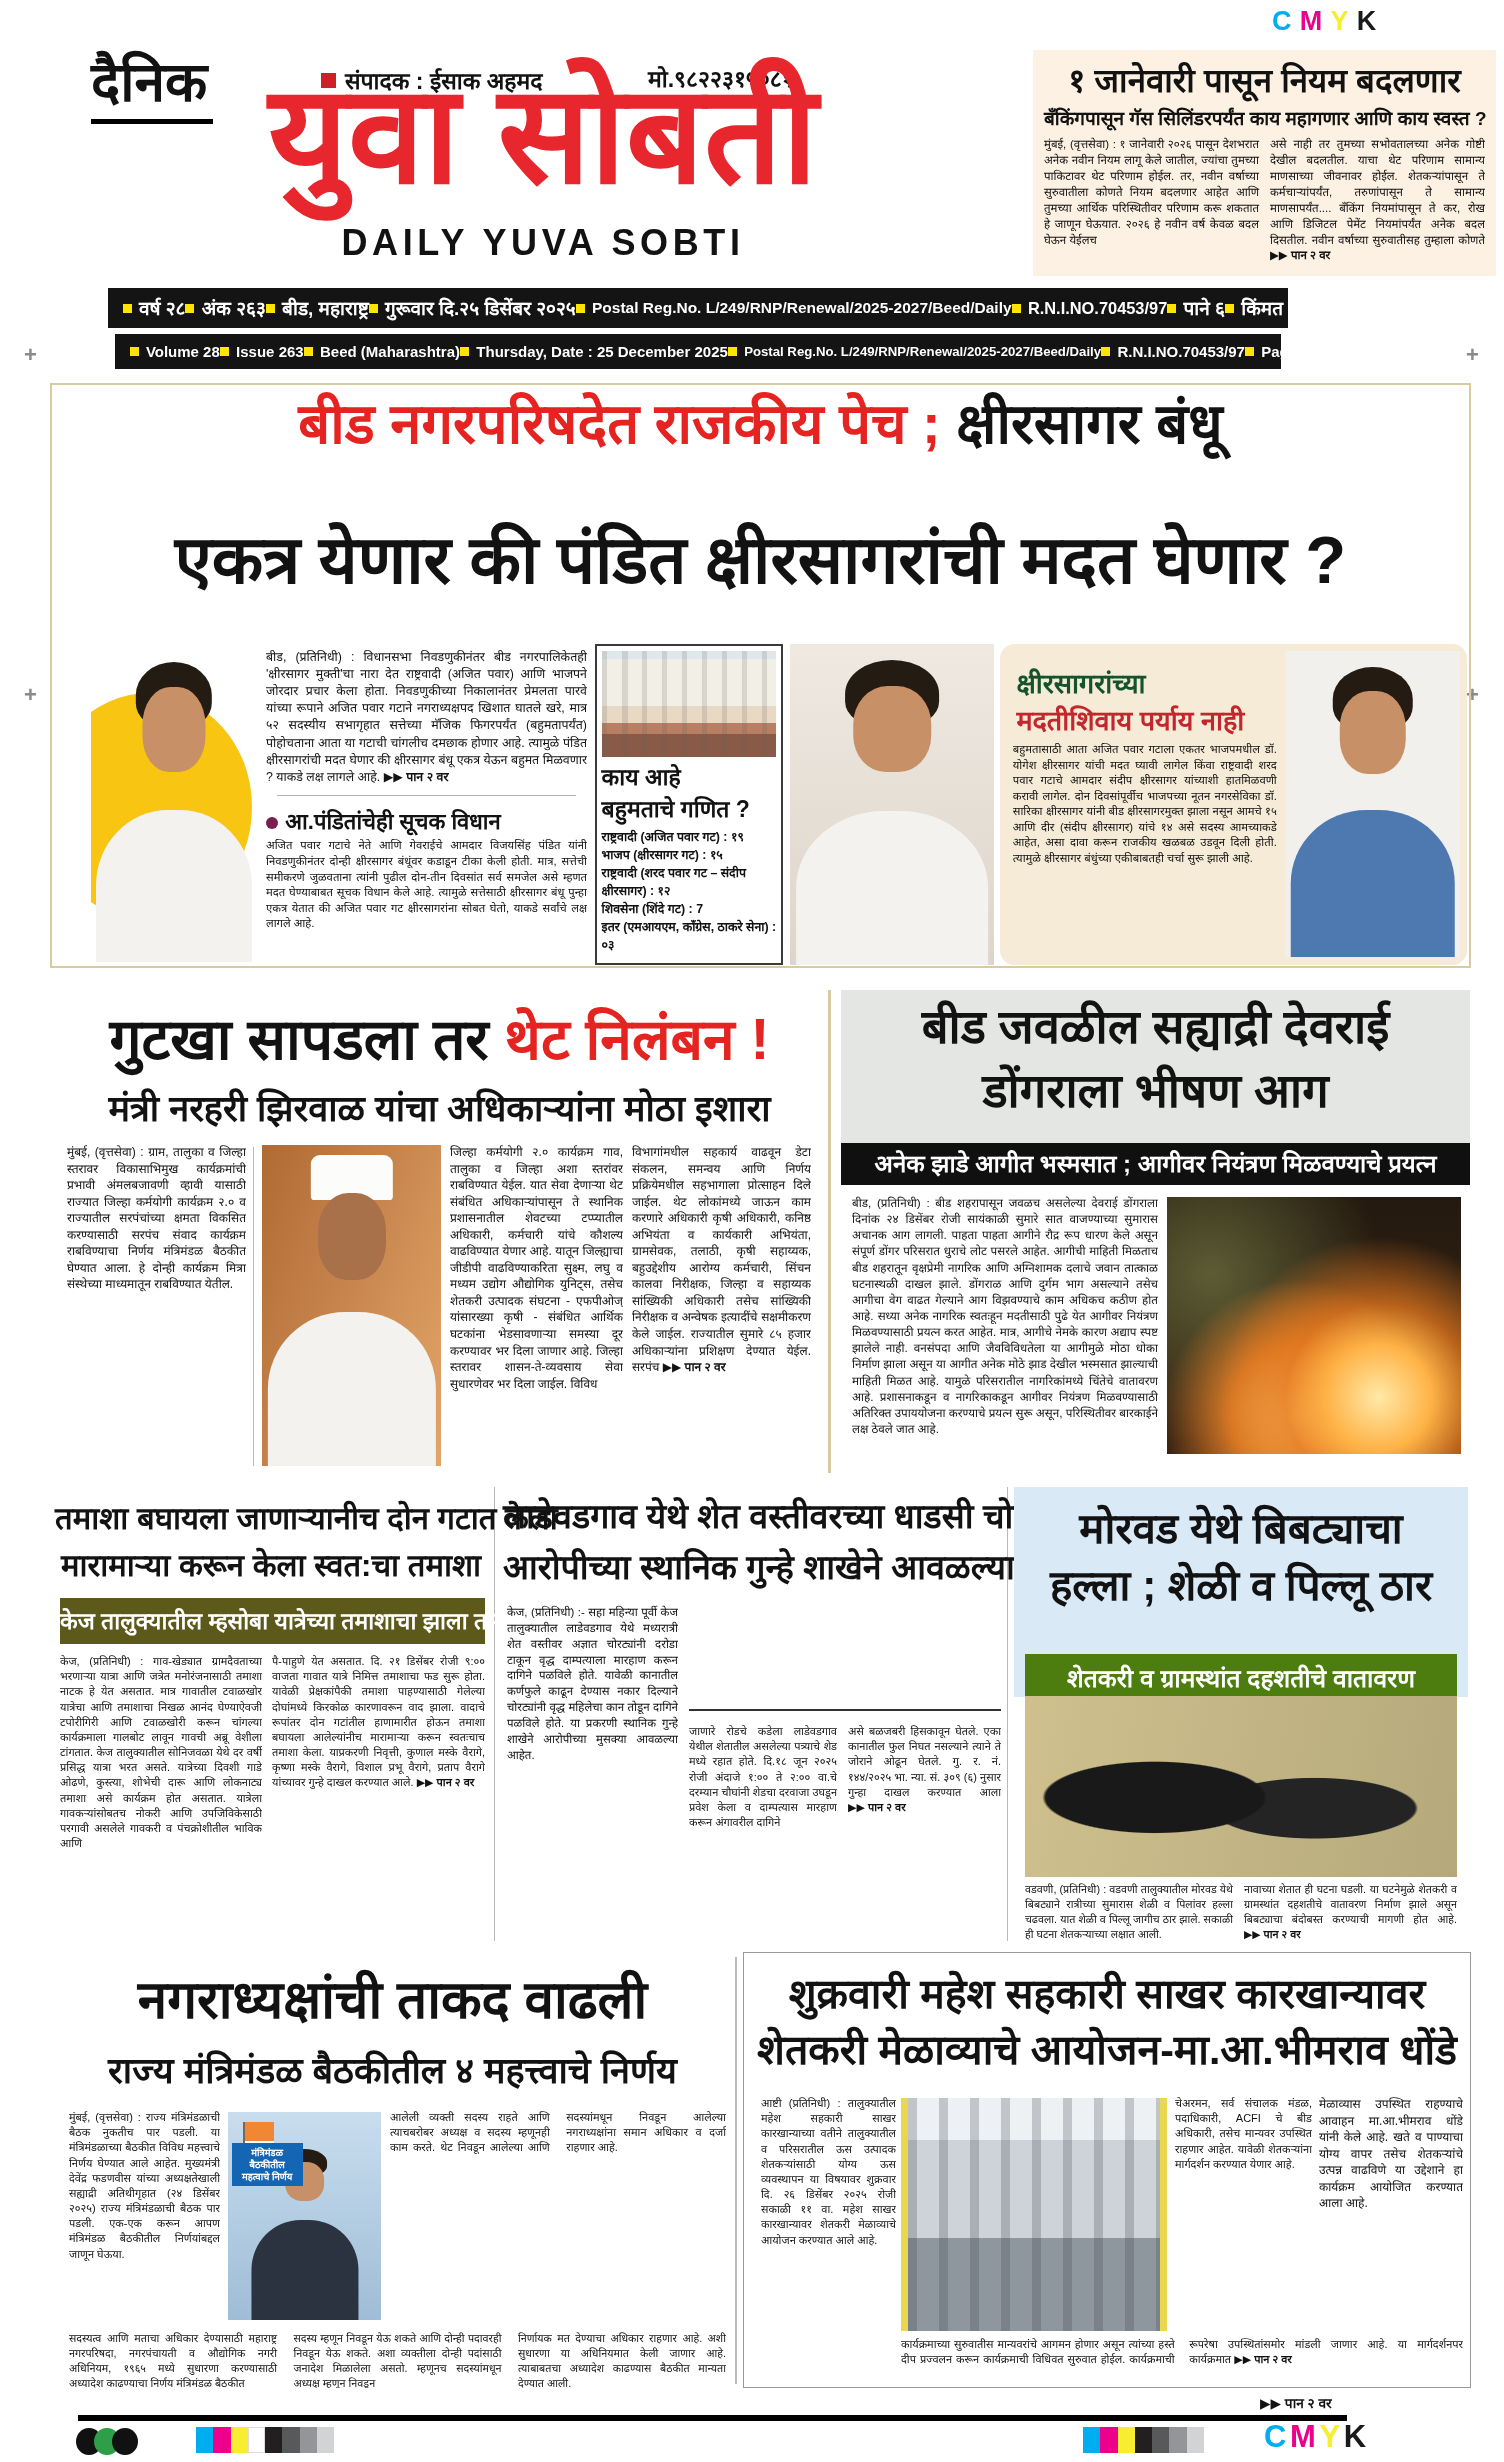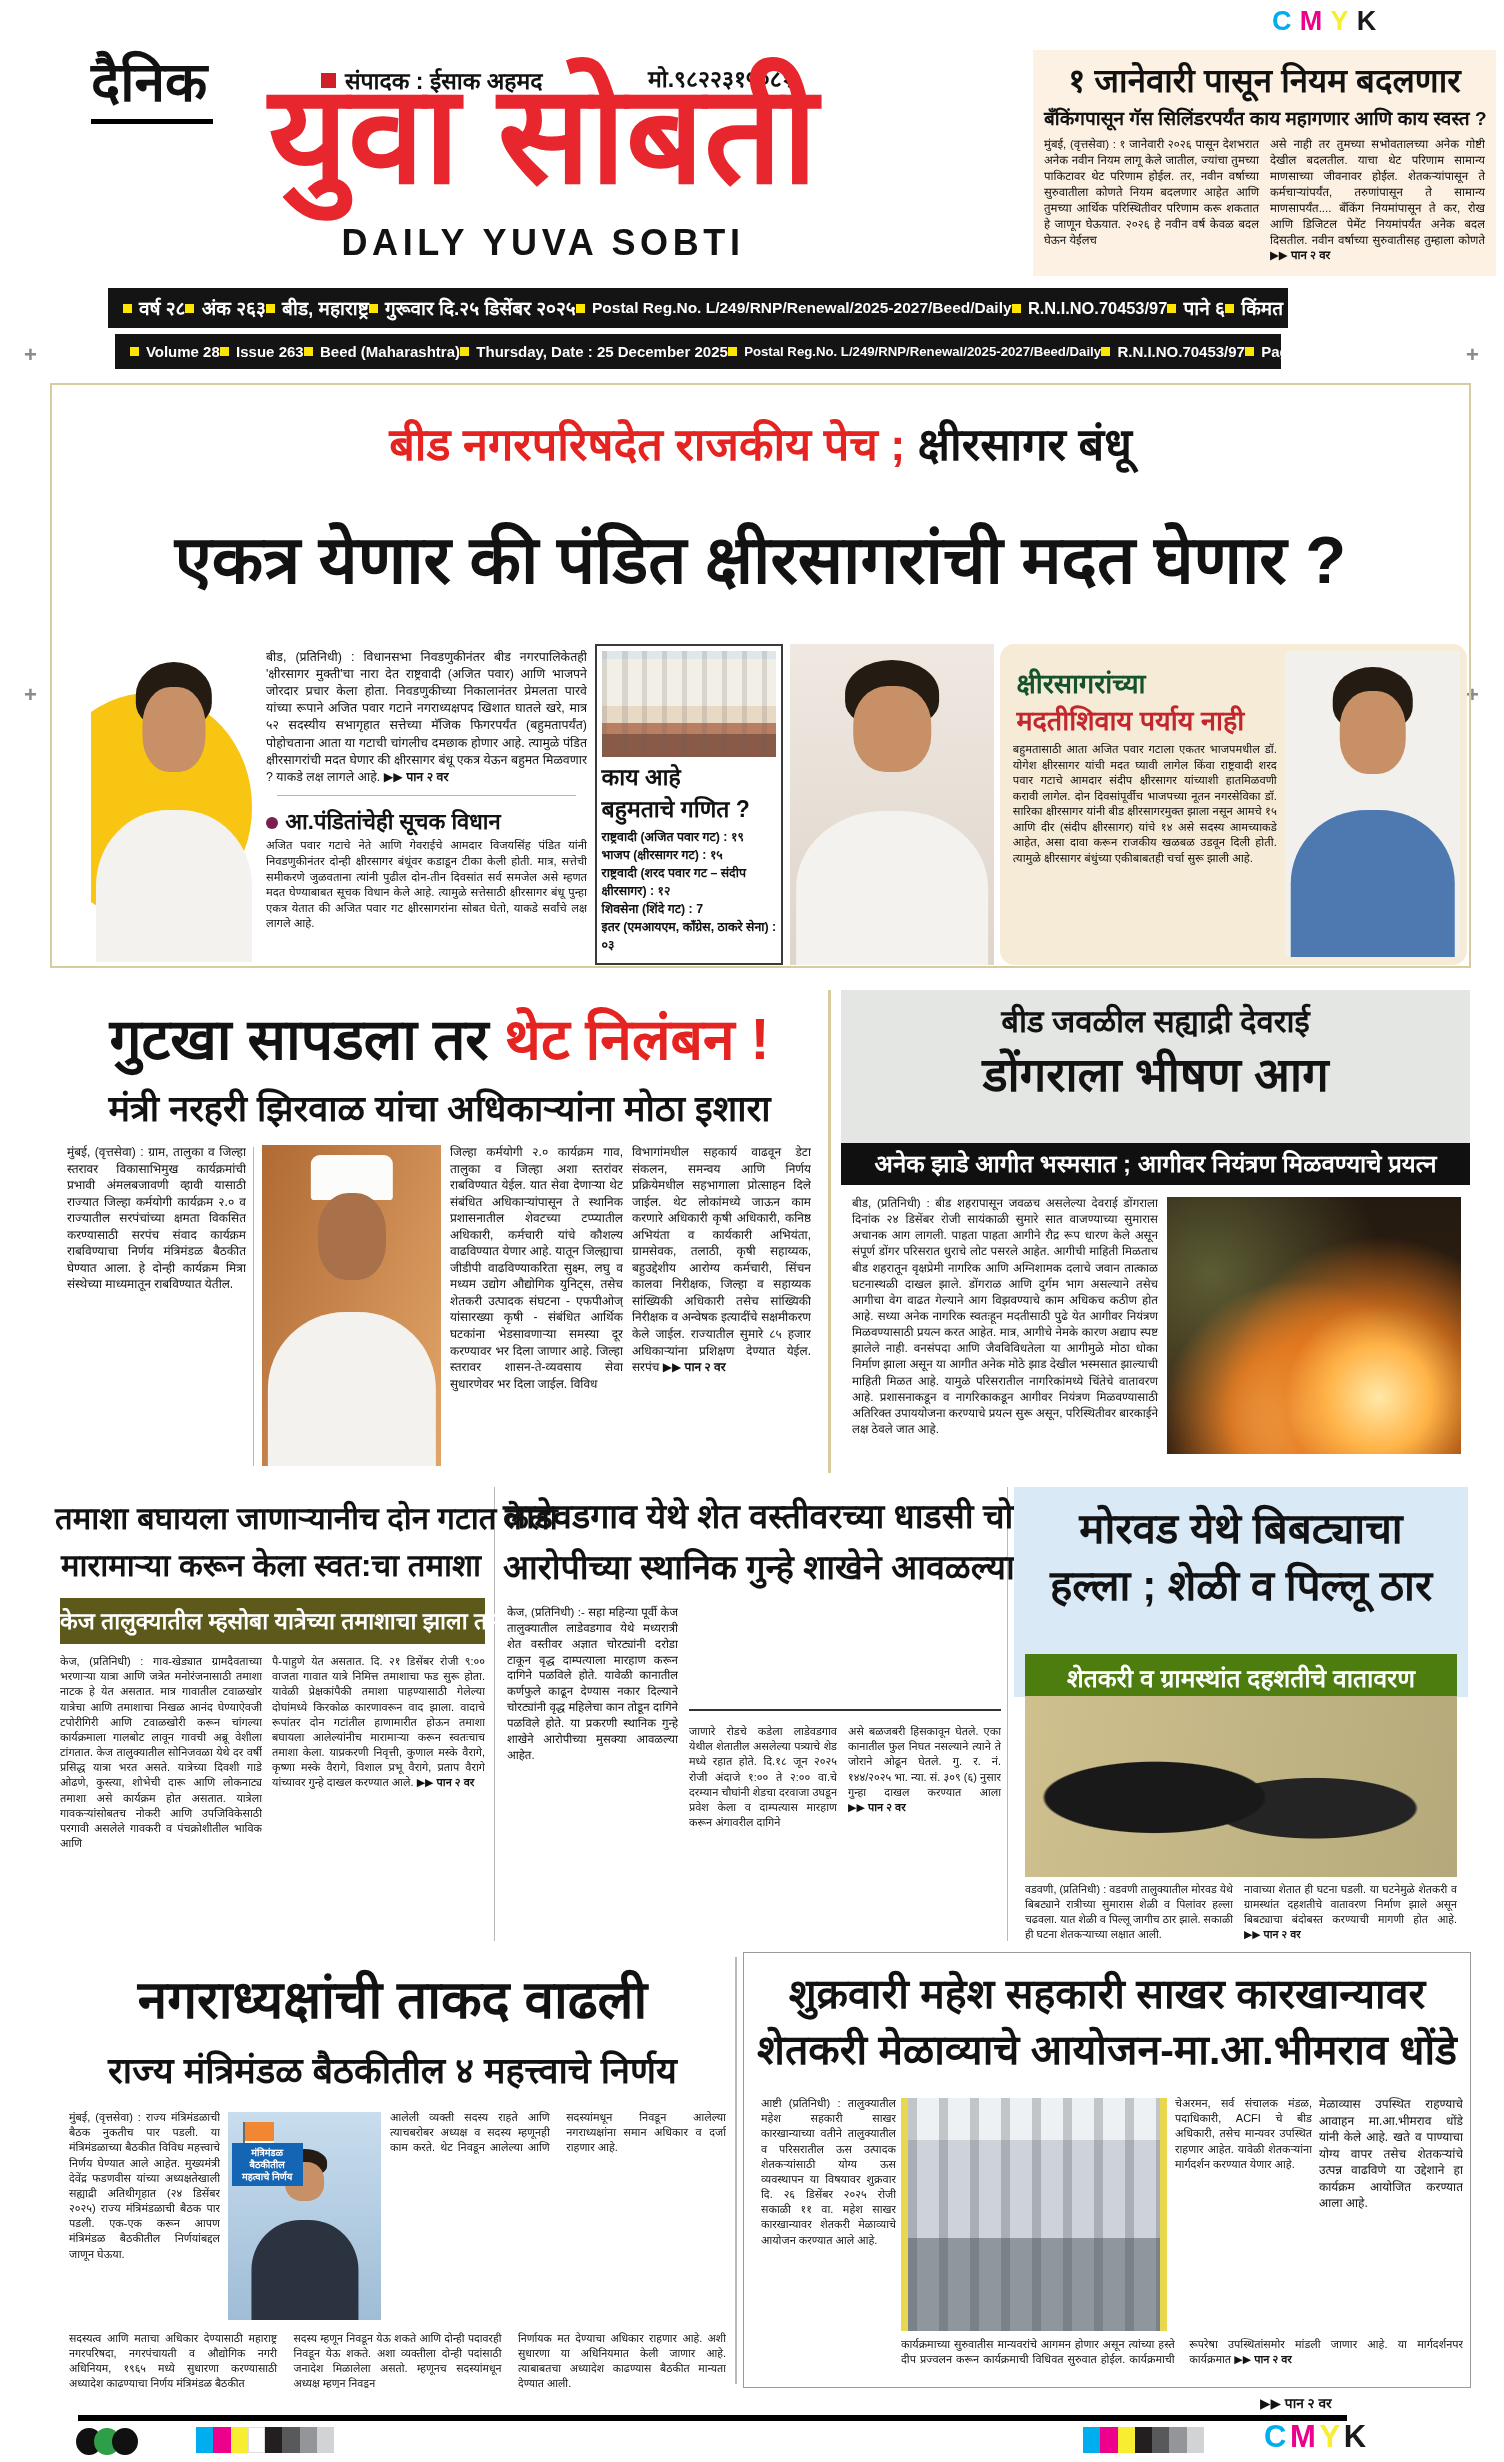--- a/index.html
+++ b/index.html
@@ -140,21 +140,21 @@
       </span>
 
   </div>
 
   <div class="abs mark" style="left:24px;top:342px">+</div>
   <div class="abs mark" style="left:1466px;top:342px">+</div>
   <div class="abs mark" style="left:24px;top:682px">+</div>
   <div class="abs mark" style="left:1466px;top:682px">+</div>
 
   <div class="abs" style="left:50px;top:383px;width:1421px;height:585px;border:2.7px solid #d8cba0"></div>
-  <div class="abs b ctr nw" style="left:59px;top:412px;width:1403px;font-size:45px">
+  <div class="abs b ctr nw" style="left:59px;top:383px;width:1403px;font-size:56px">
     <span class="red">बीड नगरपरिषदेत राजकीय पेच ;</span><span> क्षीरसागर बंधू</span>
   </div>
   <div class="abs b ctr nw" style="left:59px;top:511px;width:1403px;font-size:67px">एकत्र येणार की पंडित क्षीरसागरांची मदत घेणार ?</div>
 
   <div class="photo yellowdot" style="left:91px;top:646px;width:166px;height:316px;background:#fff">
     <div class="p-hair"></div>
     <div class="p-head"></div>
     <div class="p-shirt"></div>
   </div>
 
@@ -204,21 +204,21 @@
   <div class="photo ph-minister" style="left:262px;top:1145px;width:179px;height:321px">
     <div class="p-cap"></div>
     <div class="p-head" style="top:15%;background:#a9714a"></div>
     <div class="p-shirt"></div>
   </div>
   <p class="jt abs" style="left:450px;top:1144px;width:173px;height:326px;font-size:12px;overflow:hidden">जिल्हा कर्मयोगी २.० कार्यक्रम गाव, तालुका व जिल्हा अशा स्तरांवर राबविण्यात येईल. यात सेवा देणाऱ्या थेट संबंधित अधिकाऱ्यांपासून ते स्थानिक प्रशासनातील शेवटच्या टप्प्यातील अधिकारी, कर्मचारी यांचे कौशल्य वाढविण्यात येणार आहे. यातून जिल्ह्याचा जीडीपी वाढविण्याकरिता सुक्ष्म, लघु व मध्यम उद्योग औद्योगिक युनिट्स, तसेच शेतकरी उत्पादक संघटना - एफपीओज् यांसारख्या कृषी - संबंधित आर्थिक घटकांना भेडसावणाऱ्या समस्या दूर करण्यावर भर दिला जाणार आहे. जिल्हा स्तरावर शासन-ते-व्यवसाय सेवा सुधारणेवर भर दिला जाईल. विविध</p>
   <p class="jt abs" style="left:632px;top:1144px;width:179px;height:326px;font-size:12px;overflow:hidden"><span>विभागांमधील सहकार्य वाढवून डेटा संकलन, समन्वय आणि निर्णय प्रक्रियेमधील सहभागाला प्रोत्साहन दिले जाईल. थेट लोकांमध्ये जाऊन काम करणारे अधिकारी कृषी अधिकारी, कनिष्ठ अभियंता व कार्यकारी अभियंता, ग्रामसेवक, तलाठी, कृषी सहाय्यक, बहुउद्देशीय आरोग्य कर्मचारी, सिंचन कालवा निरीक्षक, जिल्हा व सहाय्यक सांख्यिकी अधिकारी तसेच सांख्यिकी निरीक्षक व अन्वेषक इत्यादींचे सक्षमीकरण केले जाईल. राज्यातील सुमारे ८५ हजार अधिकाऱ्यांना प्रशिक्षण देण्यात येईल. सरपंच</span> <span class="pan2">▶▶ पान २ वर</span></p>
   <div class="abs tanline" style="left:828px;top:990px;width:2.7px;height:483px"></div>
 
   <div class="abs" style="left:841px;top:990px;width:629px;height:153px;background:#e4e6e4">
-    <div class="b ctr nw" style="font-size:31px;margin-top:9px">बीड जवळील सह्याद्री देवराई</div>
+    <div class="b ctr nw" style="font-size:47px;margin-top:3px">बीड जवळील सह्याद्री देवराई</div>
     <div class="b ctr nw" style="font-size:47px">डोंगराला भीषण आग</div>
   </div>
   <div class="abs b ctr nw" style="left:841px;top:1143px;width:629px;height:42px;background:#101010;color:#fff;font-size:24px;line-height:42px">अनेक झाडे आगीत भस्मसात ; आगीवर नियंत्रण मिळवण्याचे प्रयत्न</div>
   <p class="jt abs" style="left:852px;top:1195px;width:306px;height:266px;font-size:11.7px;overflow:hidden">बीड, (प्रतिनिधी) : बीड शहरापासून जवळच असलेल्या देवराई डोंगराला दिनांक २४ डिसेंबर रोजी सायंकाळी सुमारे सात वाजण्याच्या सुमारास अचानक आग लागली. पाहता पाहता आगीने रौद्र रूप धारण केले असून संपूर्ण डोंगर परिसरात धुराचे लोट पसरले आहेत. आगीची माहिती मिळताच बीड शहरातून वृक्षप्रेमी नागरिक आणि अग्निशामक दलाचे जवान तात्काळ घटनास्थळी दाखल झाले. डोंगराळ आणि दुर्गम भाग असल्याने तसेच आगीचा वेग वाढत गेल्याने आग विझवण्याचे काम अधिकच कठीण होत आहे. सध्या अनेक नागरिक स्वतःहून मदतीसाठी पुढे येत आगीवर नियंत्रण मिळवण्यासाठी प्रयत्न करत आहेत. मात्र, आगीचे नेमके कारण अद्याप स्पष्ट झालेले नाही. वनसंपदा आणि जैवविविधतेला या आगीमुळे मोठा धोका निर्माण झाला असून या आगीत अनेक मोठे झाड देखील भस्मसात झाल्याची माहिती मिळत आहे. यामुळे परिसरातील नागरिकांमध्ये चिंतेचे वातावरण आहे. प्रशासनाकडून व नागरिकाकडून आगीवर नियंत्रण मिळवण्यासाठी अतिरिक्त उपाययोजना करण्याचे प्रयत्न सुरू असून, परिस्थितीवर बारकाईने लक्ष ठेवले जात आहे.</p>
   <div class="photo ph-fire" style="left:1167px;top:1197px;width:294px;height:257px"></div>
 
   <div class="abs vline" style="left:494px;top:1487px;width:0.9px;height:454px"></div>
   <div class="abs vline" style="left:1007px;top:1487px;width:0.9px;height:454px"></div>
 
   <div class="abs b ctr nw" style="left:55px;top:1496px;width:432px;font-size:31px">तमाशा बघायला जाणाऱ्यानीच दोन गटात केला</div>

